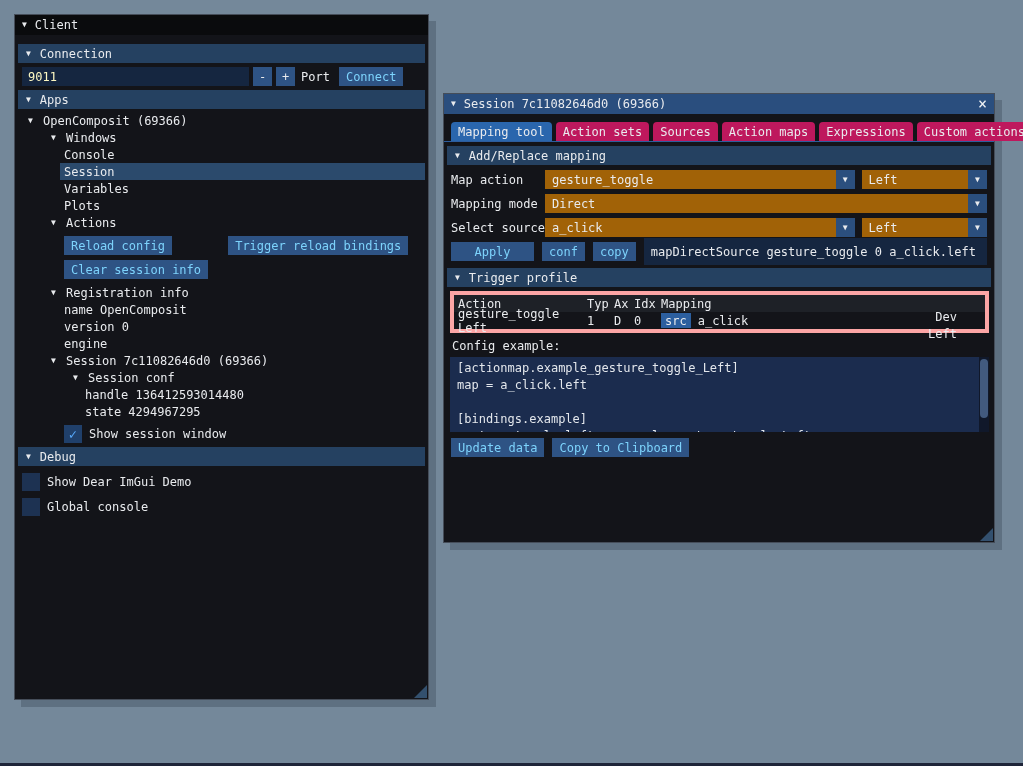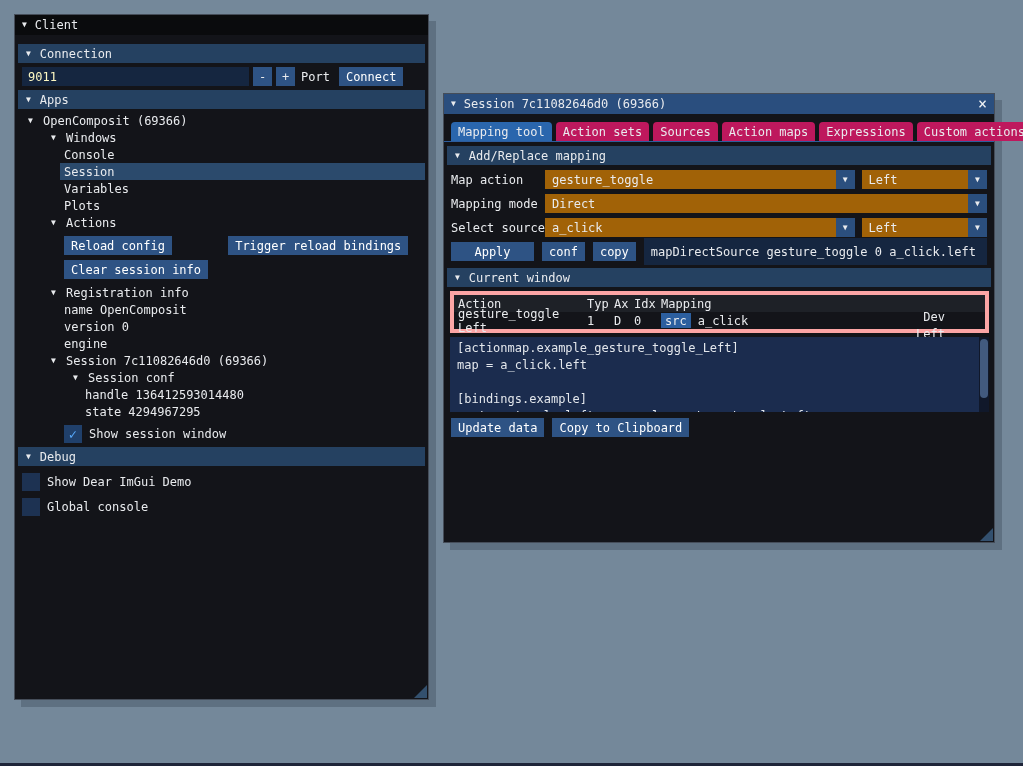--- a/index.html
+++ b/index.html
@@ -38,21 +38,21 @@
   .text-input {
     width:227px; height:19px; background:#152640; border:none; outline:none;
     color:#fef9c3; font:inherit; padding:0 6px;
   }
   .sq-btn {
     width:19px; height:19px; margin-left:4px; background:#2e5384; color:#e9ebee;
     display:flex; align-items:center; justify-content:center;
   }
   .inline-label { margin-left:6px; white-space:nowrap; }
   .btn {
-    height:19px; background:#2e5384; color:#ffffff; padding:0 7px;
+    height:19px; background:#2e5384; color:#7dd3fc; padding:0 7px;
     display:inline-flex; align-items:center; justify-content:center; white-space:nowrap;
   }
   .connect-btn { margin-left:9px; }
 
   .tree { margin-top:3px; }
   .trow { height:17px; display:flex; align-items:center; white-space:nowrap; }
   .tarrow { width:15px; display:inline-flex; flex:none; }
   .ind-a { padding-left:13px; }
   .ind-b { padding-left:36px; }
   .ind-b-leaf { padding-left:49px; }
@@ -108,21 +108,21 @@
   }
 
   .profile-table { margin:4px 5px 0 6px; border:4px solid #fca5a5; }
   .tbl-head { display:flex; height:17px; align-items:center; background:#1e2127; }
   .tbl-row { display:flex; height:17px; align-items:center; }
   .col-action { width:133px; padding-left:4px; flex:none; }
   .col-typ { width:27px; flex:none; }
   .col-ax { width:20px; flex:none; }
   .col-idx { width:27px; flex:none; }
   .col-mapping { flex:1; display:flex; align-items:center; }
-  .col-dev { width:108px; flex:none; text-align:right; padding-right:40px;margin-top:26px; }
+  .col-dev { width:108px; flex:none; text-align:right; padding-right:28px;margin-top:26px; }
   .src-btn {
     height:15px; background:#2c5f9f; padding:0 4px; display:inline-flex;
     align-items:center; margin-right:7px;
   }
 
   .config-label { margin:6px 0 0 8px; }
   .config-area {
     margin:4px 5px 0 6px; height:75px; background:#1b2c4e; position:relative;
     padding:3px 14px 3px 7px; overflow:hidden;
   }
@@ -315,21 +315,21 @@
 
   <div class="map-row">
     <span class="btn apply-btn">Apply</span>
     <span class="btn small-btn">conf</span>
     <span class="btn small-btn">copy</span>
     <span class="cmd-preview">mapDirectSource gesture_toggle 0 a_click.left</span>
   </div>
 
   <div class="sec-header" style="margin-top:7px;">
     <span class="tri-icon">▼</span>
-    <span>Current window</span>
+    <span>Trigger profile</span>
   </div>
 
   <div class="profile-table">
     <div class="tbl-head">
       <span class="col-action">Action</span>
       <span class="col-typ">Typ</span>
       <span class="col-ax">Ax</span>
       <span class="col-idx">Idx</span>
       <span class="col-mapping">Mapping</span>
       <span class="col-dev">Dev</span>
@@ -340,20 +340,21 @@
       <span class="col-ax">D</span>
       <span class="col-idx">0</span>
       <span class="col-mapping">
         <span class="src-btn">src</span>
         <span>a_click</span>
       </span>
       <span class="col-dev">Left</span>
     </div>
   </div>
 
+  <div class="config-label">Config example:</div>
 
   <div class="config-area">
     <pre>[actionmap.example_gesture_toggle_Left]
 map = a_click.left
 
 [bindings.example]
 gesture_toggle.left = example_gesture_toggle_Left</pre>
     <div class="vscroll">
       <div class="thumb"></div>
     </div>

